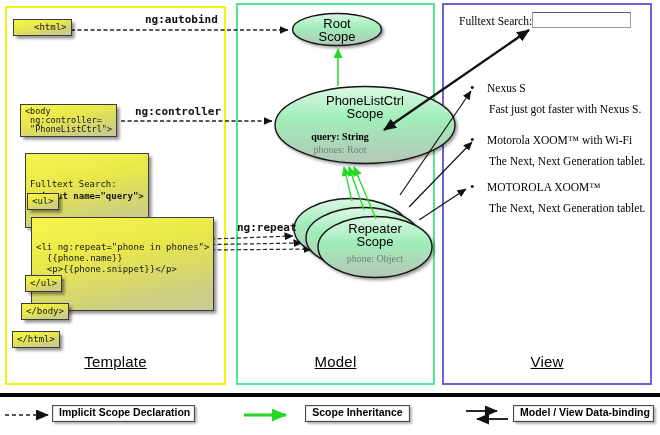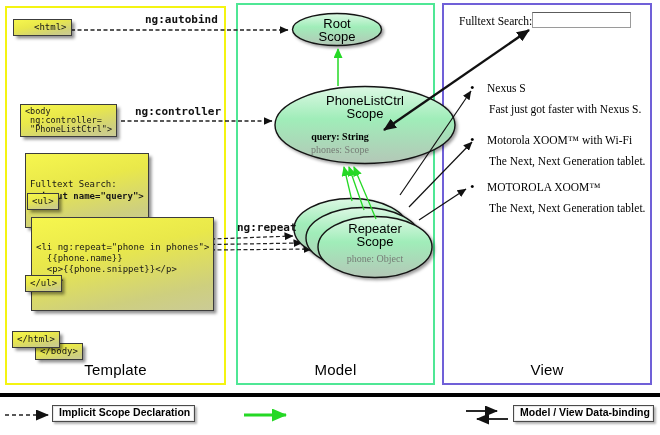--- a/index.html
+++ b/index.html
@@ -1,20 +1,20 @@
 <!DOCTYPE html>
 <html><head>
 <meta charset="utf-8">
 <style>
   html,body{margin:0;padding:0;background:#fff;}
   .stage{position:relative;width:660px;height:435px;background:#fff;overflow:hidden;
          font-family:"Liberation Sans",sans-serif;}
   .col{position:absolute;background:#fff;}
-  .col-label{position:absolute;bottom:5px;left:0;width:100%;text-align:center;
-             font-size:15px;color:#000;letter-spacing:.2px;}
+  .col-label{position:absolute;bottom:13px;left:0;width:100%;text-align:center;
+             font-size:15px;color:#000;letter-spacing:.2px;text-decoration:underline;}
   .svglayer{position:absolute;left:0;top:0;width:660px;height:435px;}
   .el-shadow{filter:drop-shadow(2px 2.5px 1.5px rgba(0,0,0,.38));}
   
   .cbox{position:absolute;border:1px solid #3c3c3c;color:#161616;
         background:linear-gradient(168deg,#f6f64e 0%,#e9e84a 38%,#cecf7e 80%,#cbcb96 100%);
         box-shadow:2.5px 2.5px 3px rgba(0,0,0,.45);
         font-family:"DejaVu Sans Mono",monospace;font-size:9px;line-height:10.5px;
         padding:2px 4px;white-space:pre;}
   .cbox .b{font-weight:bold;}
   .cline{display:block;}
@@ -119,34 +119,34 @@
   </div>
 
   <div class="cbox" style="left:27px;top:193px;"><span class="cline">&lt;ul&gt;</span></div>
 
   <div class="cbox" style="left:31px;top:217px;line-height:11px;">
     <span class="cline">&lt;li ng:repeat="phone in phones"&gt;</span><span class="cline">  {{phone.name}}</span><span class="cline">  &lt;p&gt;{{phone.snippet}}&lt;/p&gt;</span><span class="cline">&lt;/li&gt;</span>
   </div>
 
   <div class="cbox" style="left:25px;top:275px;"><span class="cline">&lt;/ul&gt;</span></div>
 
-  <div class="cbox" style="left:35px;top:303px;margin-top:40px;"><span class="cline">&lt;/body&gt;</span></div>
+  <div class="cbox" style="left:21px;top:303px;"><span class="cline">&lt;/body&gt;</span></div>
 
   <div class="cbox" style="left:12px;top:331px;"><span class="cline">&lt;/html&gt;</span></div>
 
   <div class="nglabel" style="left:145px;top:13px;">ng:autobind</div>
   <div class="nglabel" style="left:135px;top:105px;">ng:controller</div>
   <div class="nglabel" style="left:237px;top:221px;">ng:repeat</div>
 
   <div class="etext etitle" style="left:292px;top:17px;width:90px;">Root
 Scope</div>
   <div class="etext etitle" style="left:305px;top:94px;width:120px;">PhoneListCtrl
 Scope</div>
   <div class="etext eprop bold" style="left:278px;top:130px;width:124px;">query: String</div>
-  <div class="etext eprop gray" style="left:278px;top:143px;width:124px;">phones: Scope</div>
+  <div class="etext eprop gray" style="left:278px;top:143px;width:124px;">phones: Root</div>
   <div class="etext etitle" style="left:315px;top:222px;width:120px;">Repeater
 Scope</div>
   <div class="etext eprop gray" style="left:315px;top:252px;width:120px;">phone: Object</div>
 
   <div class="serif v-search-label">Fulltext Search:</div>
   <input class="v-input" type="text" value="" style="">
 
   <div class="serif v-name" style="top:80px;">
     <span class="bullet">•</span><span>Nexus S</span>
   </div>
@@ -165,20 +165,21 @@
   <div class="separator"></div>
 
   <svg class="lgarrow" style="left:4px;" width="48" height="14">
     <line x1="1" y1="7" x2="44" y2="7" stroke="#222" stroke-width="1.6" stroke-dasharray="4 3" marker-end="url(#m-black-lg)"></line>
   </svg>
   <div class="lgbox" style="left:52px;width:129px;">Implicit Scope Declaration</div>
 
   <svg class="lgarrow" style="left:242px;" width="60" height="14">
     <line x1="2" y1="7" x2="44" y2="7" stroke="#25d825" stroke-width="3" marker-end="url(#m-green-lg)"></line>
   </svg>
+  <div class="lgbox" style="left:305px;width:91px;">Scope Inheritance</div>
 
   <svg class="lgarrow" style="left:464px;top:404px;" width="46" height="22">
     <line x1="2" y1="7" x2="33" y2="7" stroke="#111" stroke-width="1.8" marker-end="url(#m-black-lg)"></line>
     <line x1="44" y1="15" x2="13" y2="15" stroke="#111" stroke-width="1.8" marker-end="url(#m-black-lg)"></line>
   </svg>
   <div class="lgbox" style="left:513px;width:127px;">Model / View Data-binding</div>
 
 </div>
 
 </body></html>

